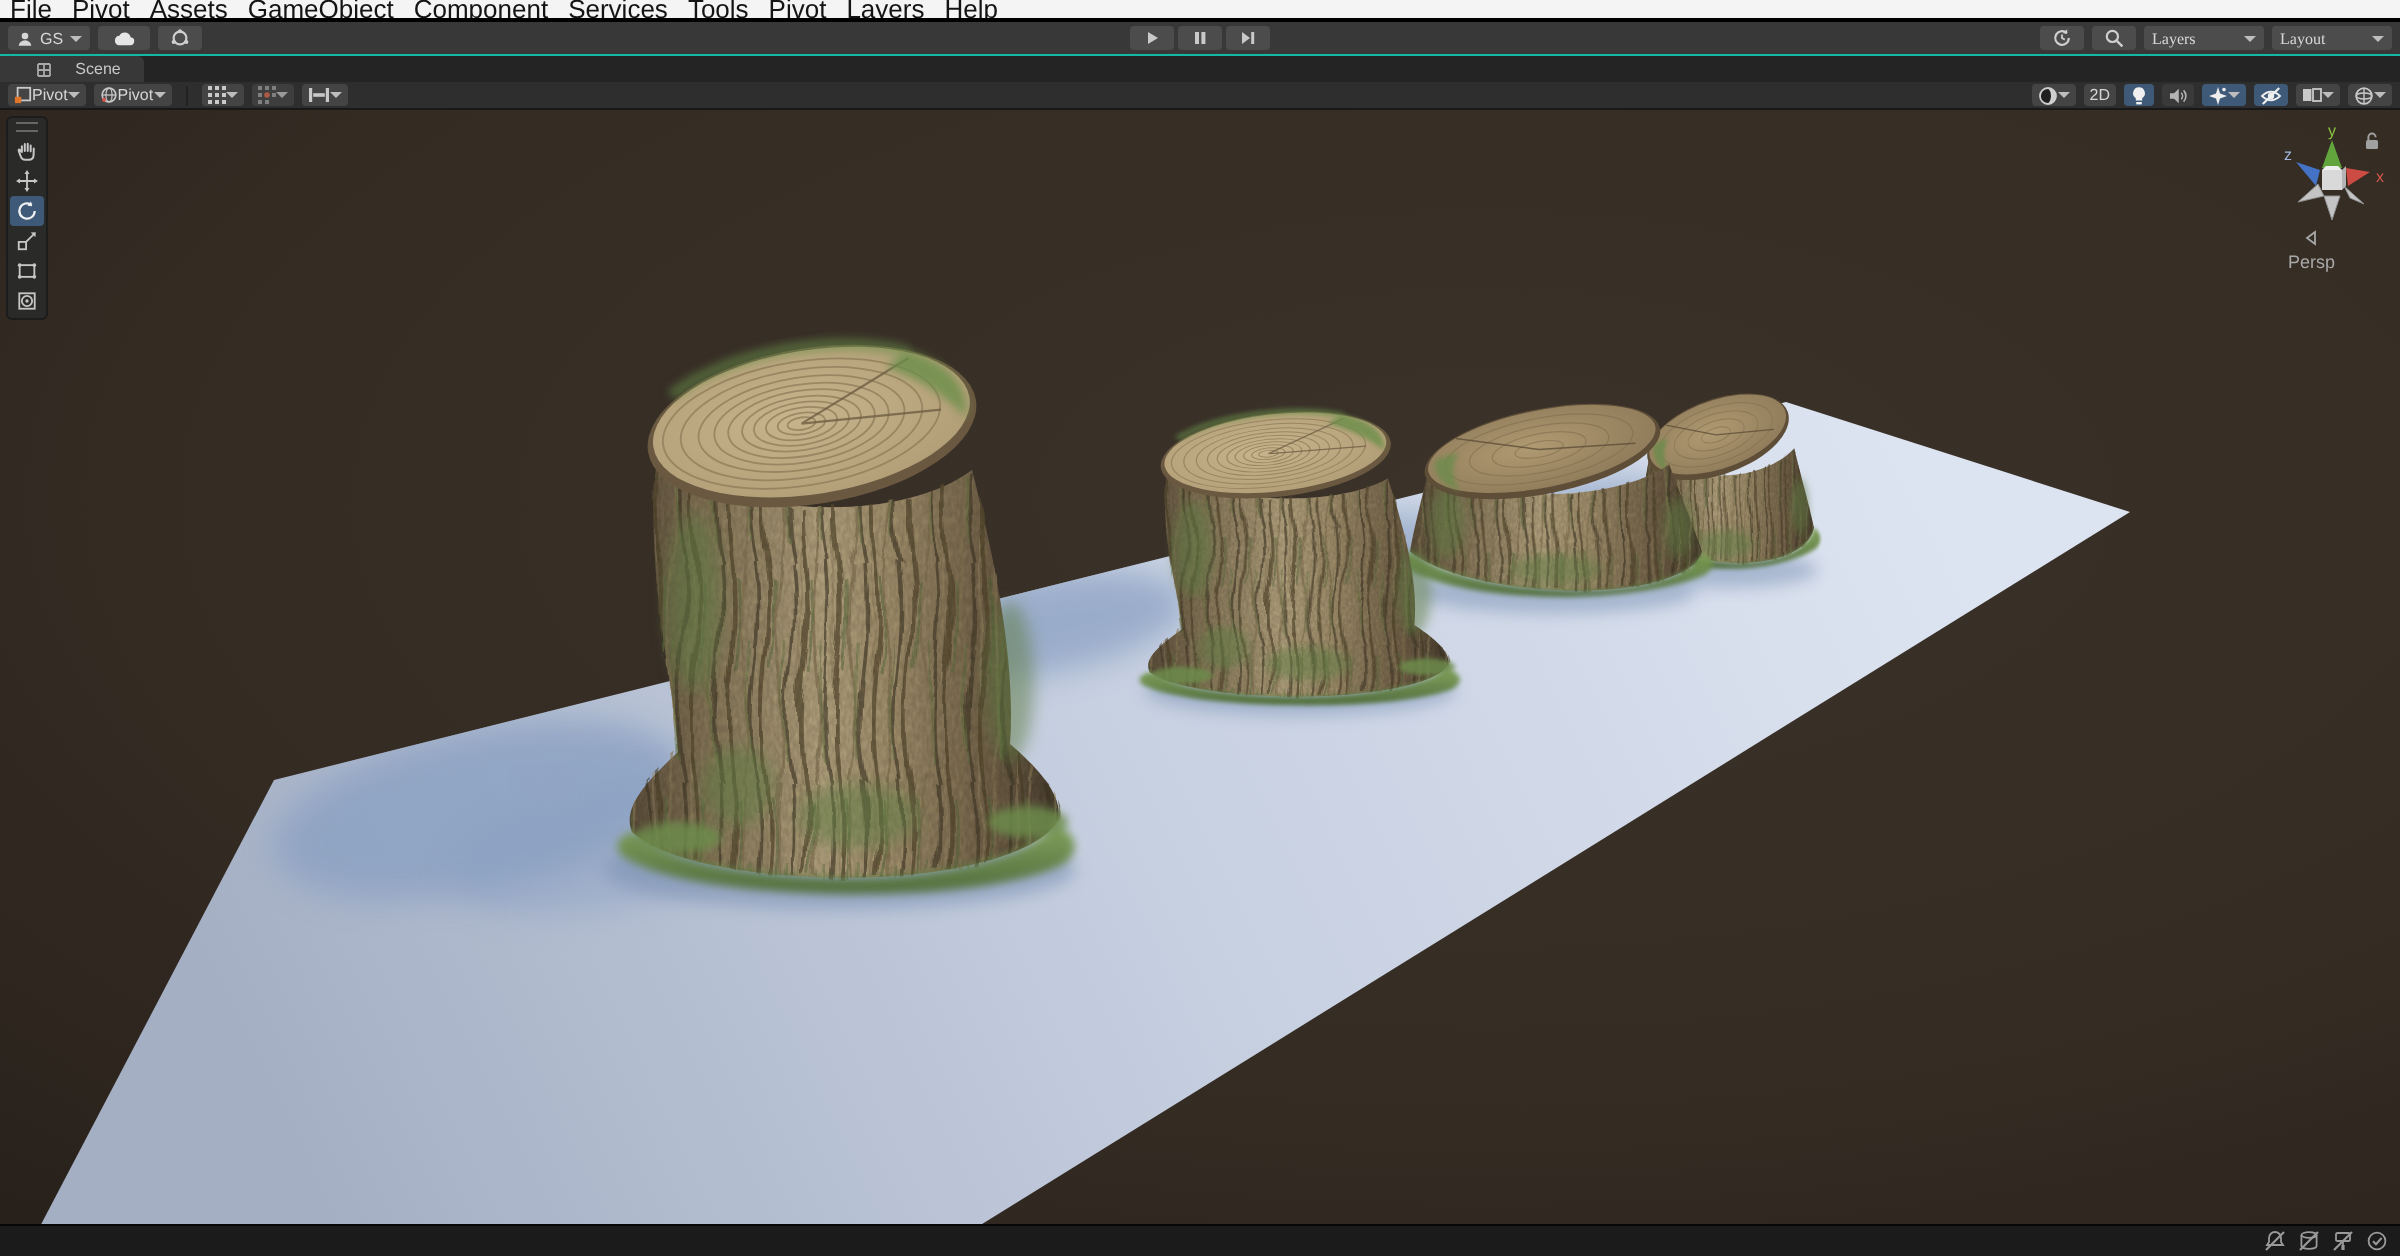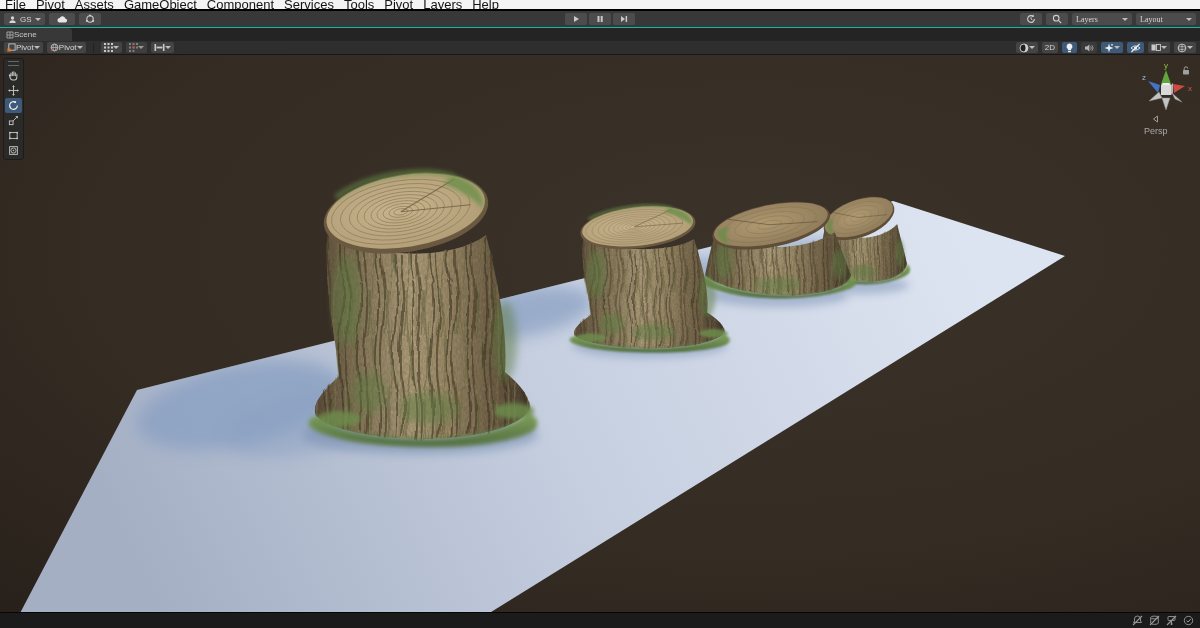--- a/index.html
+++ b/index.html
@@ -17,22 +17,22 @@
   .tb-left{left:4px;} .tb-center{left:50%;transform:translateX(-50%);gap:2px;} .tb-right{right:4px;font-family:Liberation Serif, serif;}
   .btn{background:#4c4c4c;border-radius:2px;height:12px;display:flex;align-items:center;
        justify-content:center;color:#d8d8d8;font-size:8px;gap:3px;padding:0 4px;cursor:default;}
   .btn svg{display:block;}
   .caret{width:0;height:0;border-left:3px solid transparent;border-right:3px solid transparent;
          border-top:3.5px solid #bdbdbd;display:inline-block;}
   .dd{width:52px;justify-content:space-between;}
   
   .tabrow{left:0;top:28px;width:1200px;height:13px;background:#242424;}
   .tab{position:absolute;left:0;top:0;height:13px;width:66px;background:#383838;display:flex;
-       align-items:center;gap:0;padding-left:6px;font-size:8px;color:#c8c8c8;
-       border-top-right-radius:3px;}
+       align-items:center;gap:12px;padding-left:6px;font-size:8px;color:#c8c8c8;
+       border-top-right-radius:3px;justify-content:center;}
   
   .scenebar{left:0;top:41px;width:1200px;height:13px;background:#2e2e2e;border-bottom:1px solid #181818;}
   .sb-left{left:4px;top:1px;} .sb-right{right:4px;top:1px;padding-left:12px;}
   .sbtn{background:#444;border-radius:2px;height:11px;display:flex;align-items:center;gap:0;
         padding:0 3px;color:#d5d5d5;font-size:8px;cursor:default;}
   .sbtn.blue{background:#3e5a78;}
   .sep{width:1px;height:10px;background:#222;margin:0 3px;}
   
   .viewport{left:0;top:55px;width:1200px;height:557px;background:#332a22;overflow:hidden;}
   .tools{left:3px;top:3px;width:19px;background:rgba(42,42,42,0.95);border:1px solid #1c1c1c;

